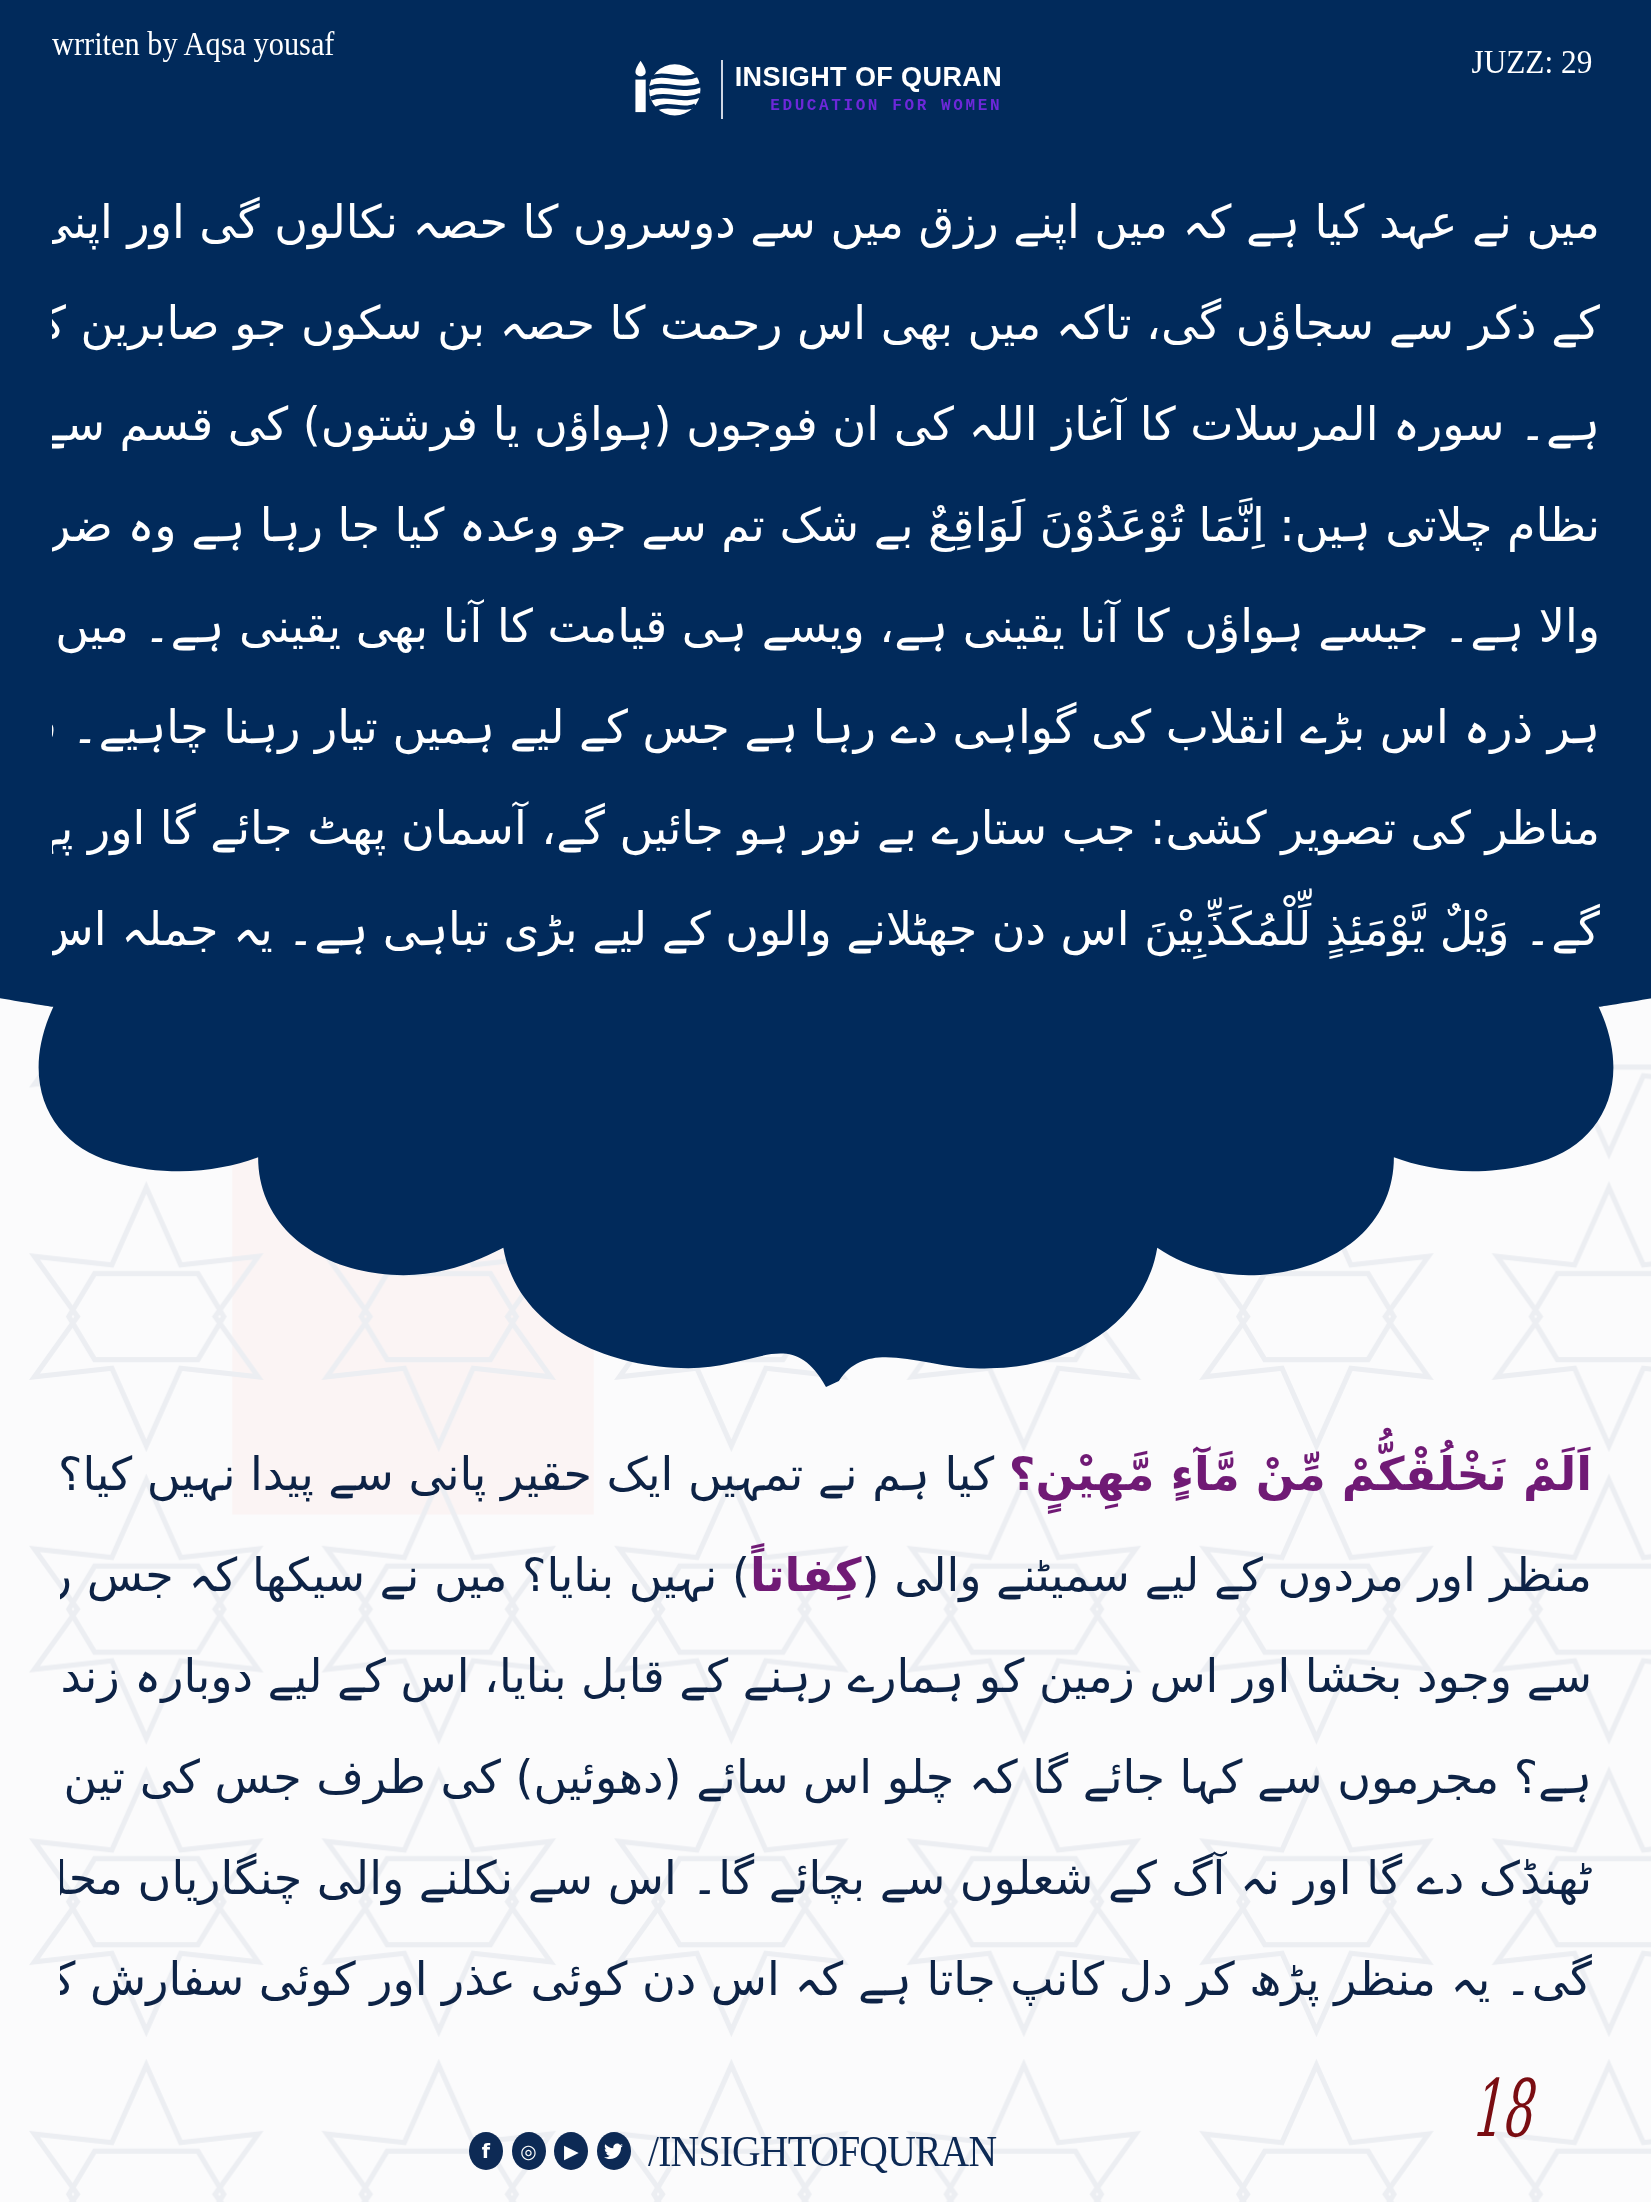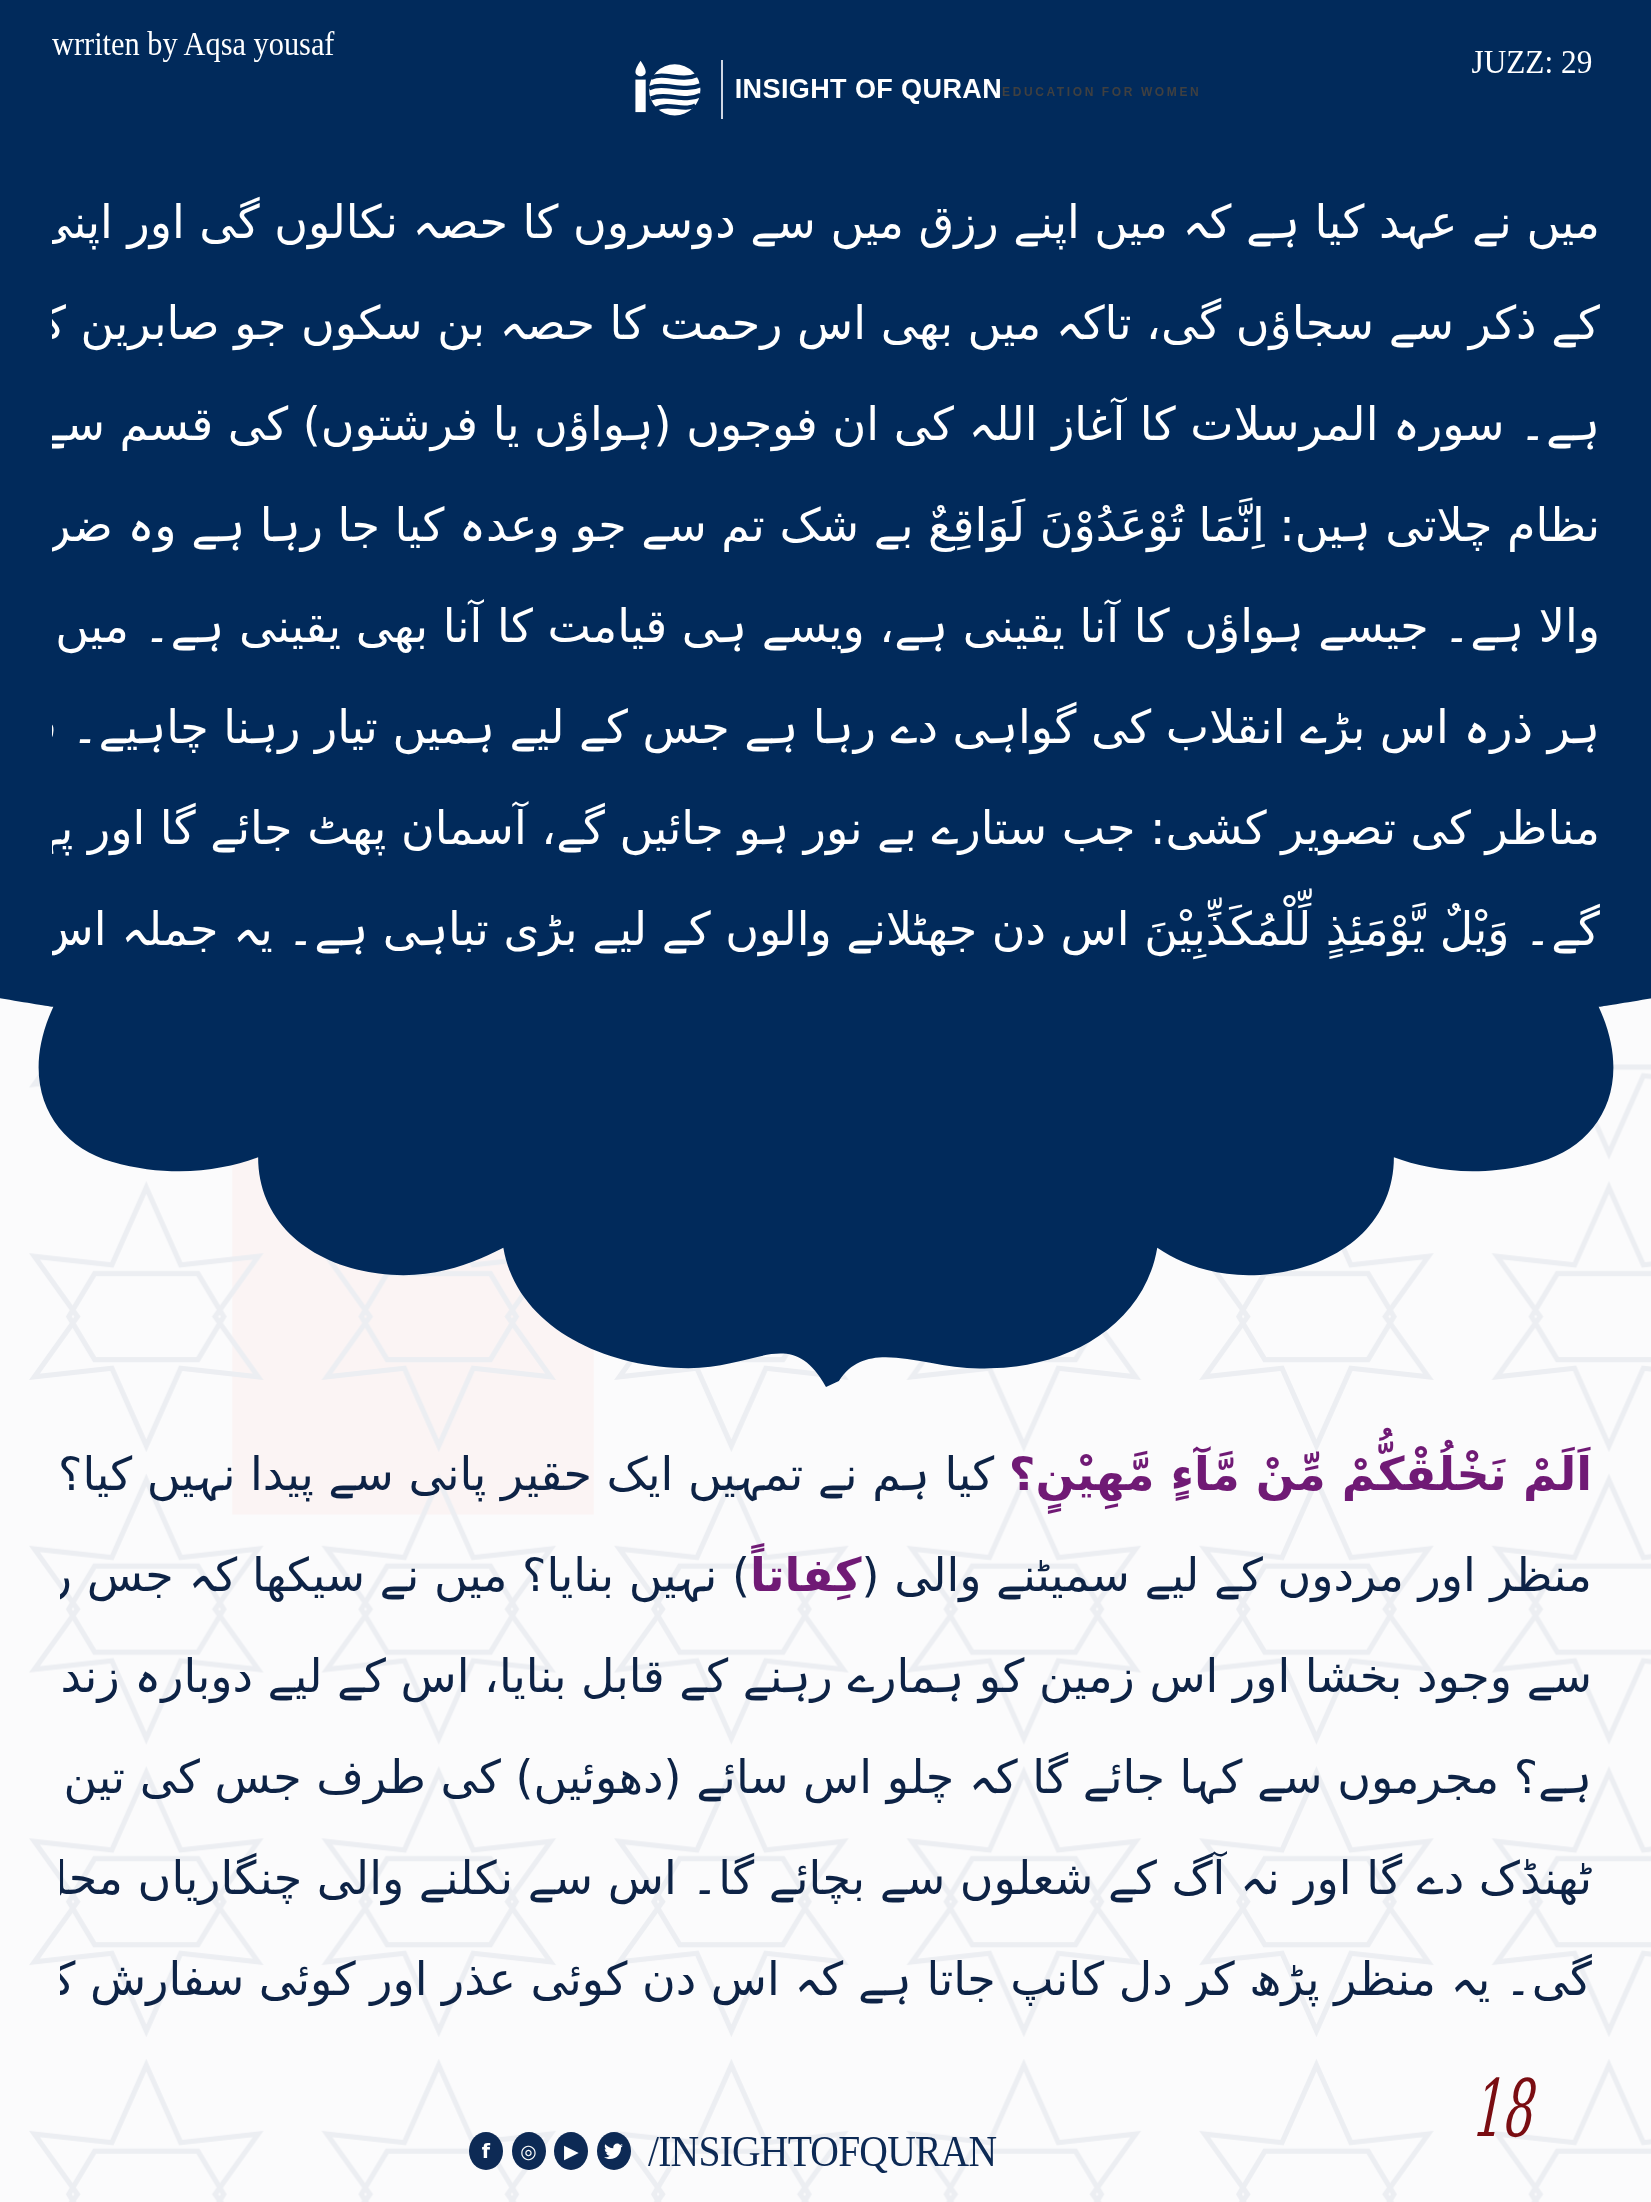--- a/index.html
+++ b/index.html
@@ -24,28 +24,28 @@
       position: absolute; right: 60px; top: 43px; z-index: 3;
       color: #ffffff; font-family: "Liberation Serif", serif; font-size: 34px;
       transform: scaleX(0.92); transform-origin: right top;
     }
     .logo {
       position: absolute; left: 632px; top: 59px; z-index: 3;
       display: flex; align-items: center; gap: 12px;
     }
     .logo-mark { width: 77px; height: 60px; }
     .logo-divider { width: 1.7px; height: 59px; background: #cfd6e3; }
-    .logo-text { display: flex; align-items: center; }
+    .logo-text { display: flex; flex-direction: column; align-items: flex-end; }
     .logo-title {
       color: #ffffff; font-family: "Liberation Sans", sans-serif; font-weight: 700;
       font-size: 27px; letter-spacing: 0.4px; line-height: 29px;
     }
     .logo-sub {
-      color: #404040; font-family: Liberation Sans, sans-serif; font-weight: 700;
-      font-size: 12px; letter-spacing: 2.6px; margin-top: 5.2px;
+      color: #6d28d9; font-family: Liberation Mono, monospace; font-weight: 700;
+      font-size: 16px; letter-spacing: 2.6px; margin-top: 5.2px;
     }
     .urdu {
       direction: rtl; unicode-bidi: embed;
       font-family: "DejaVu Sans", sans-serif;
       text-align: justify; text-align-last: auto;
     }
     .top-text {
       position: absolute; left: 52px; right: 52px; top: 172px; z-index: 2;
       color: #ffffff; font-size: 46px; line-height: 101px;
     }

